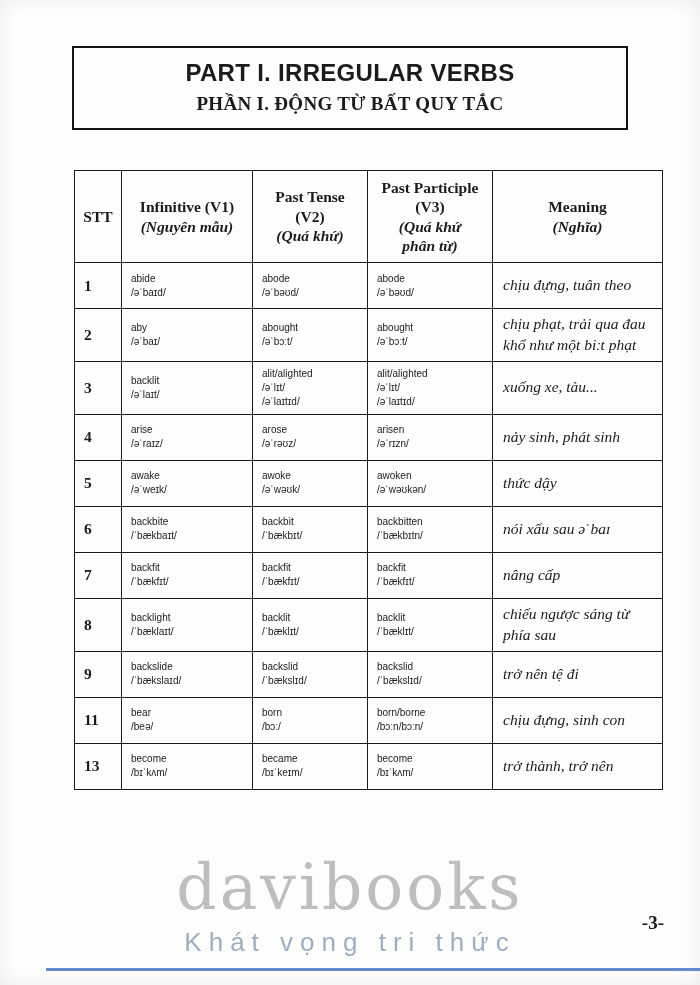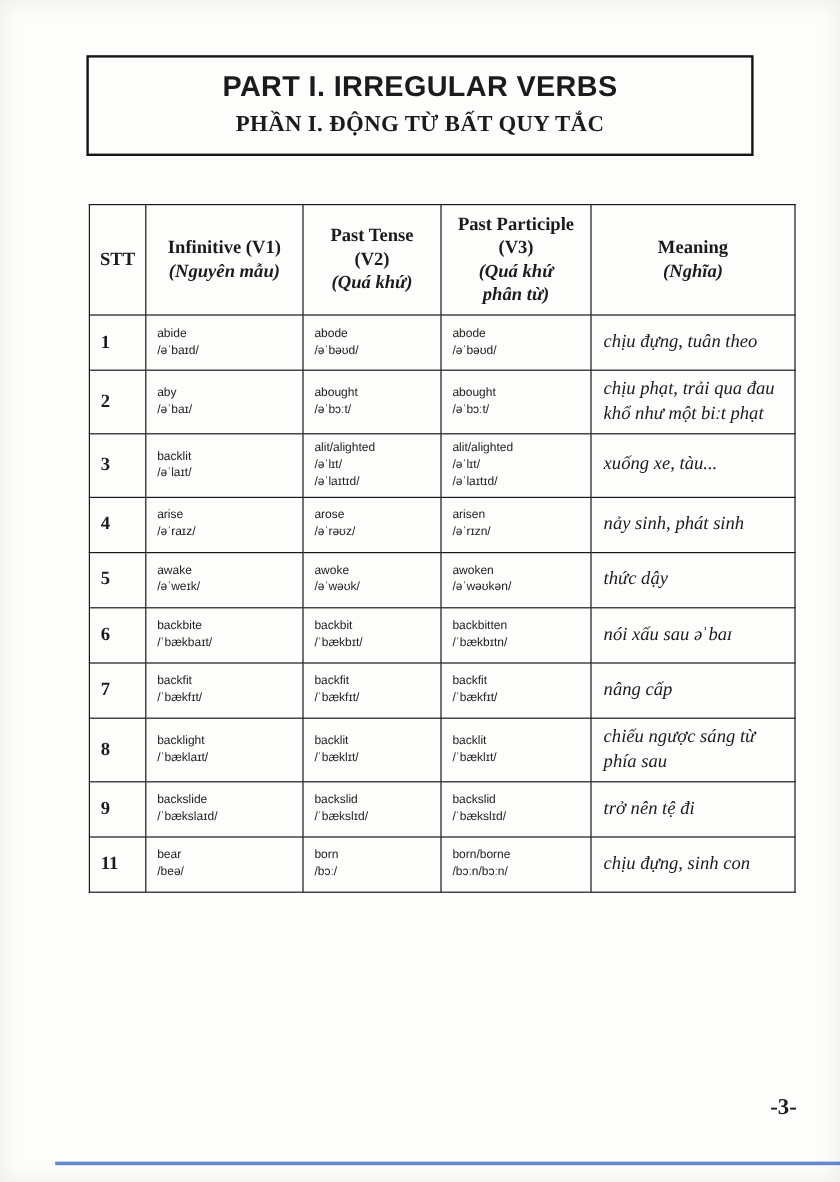--- a/index.html
+++ b/index.html
@@ -318,20 +318,40 @@
           <td class="verb">
             <div>born</div>
             <div>/bɔː/</div>
           </td>
           <td class="verb">
             <div>born/borne</div>
             <div>/bɔːn/bɔːn/</div>
           </td>
           <td class="meaning">chịu đựng, sinh con</td>
         </tr>
+        <tr>
+          <td class="stt">13</td>
+          <td class="verb">
+            <div>become</div>
+            <div>/bɪˈkʌm/</div>
+          </td>
+          <td class="verb">
+            <div>became</div>
+            <div>/bɪˈkeɪm/</div>
+          </td>
+          <td class="verb">
+            <div>become</div>
+            <div>/bɪˈkʌm/</div>
+          </td>
+          <td class="meaning">trở thành, trở nên</td>
+        </tr>
       </tbody>
   </table>
 
+  <div class="watermark">
+    <div class="wm-logo" style="color: rgb(140, 140, 140);">davibooks</div>
+    <div class="wm-tagline" style="color: rgb(147, 166, 189);">Khát vọng tri thức</div>
+  </div>
 
   <div class="page-number">-3-</div>
   <div class="bottom-rule" style="background: rgb(74, 116, 196);"></div>
 
 </div>
 
 </body></html>

